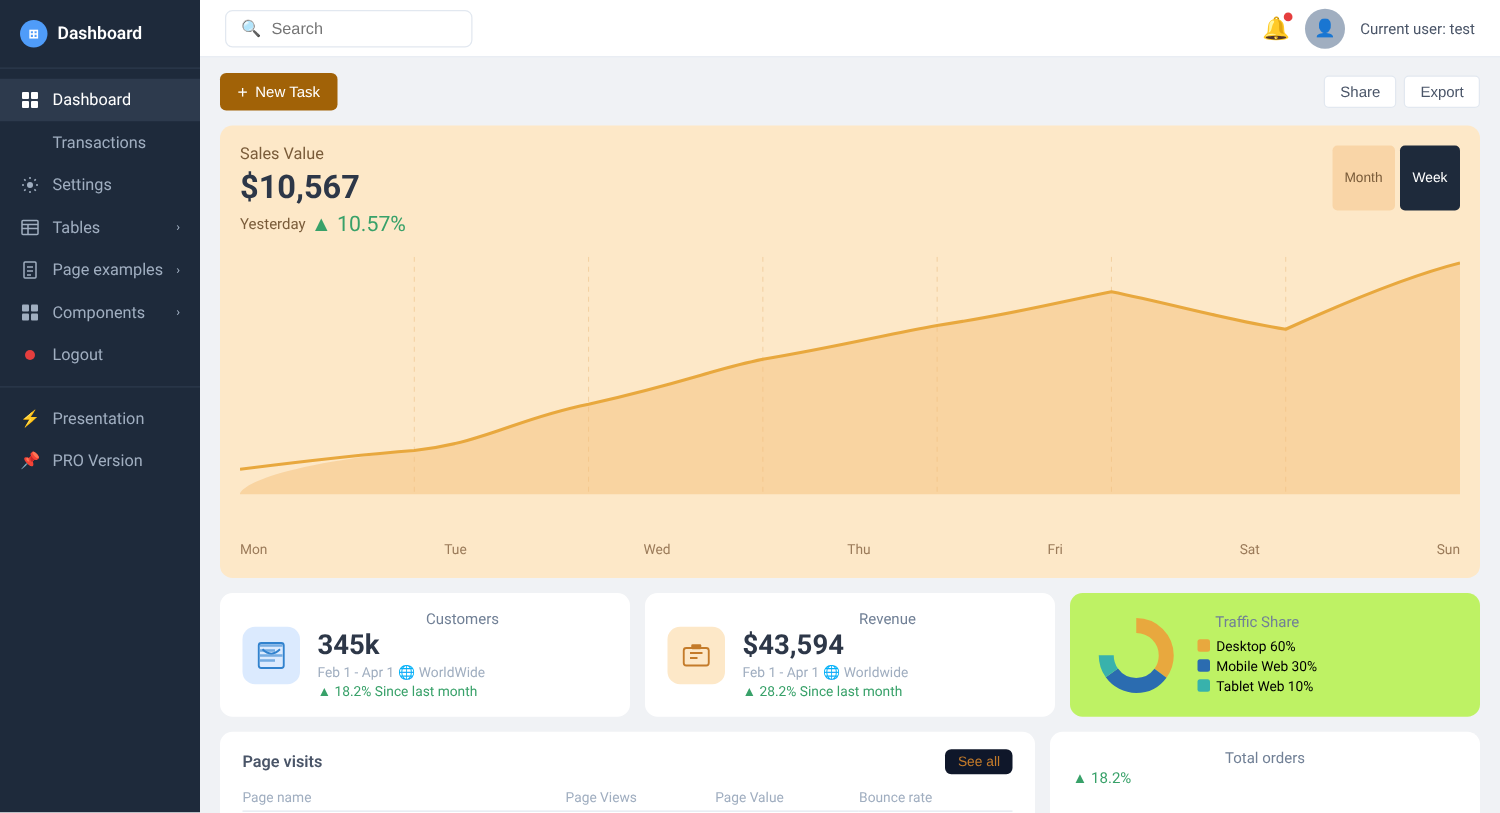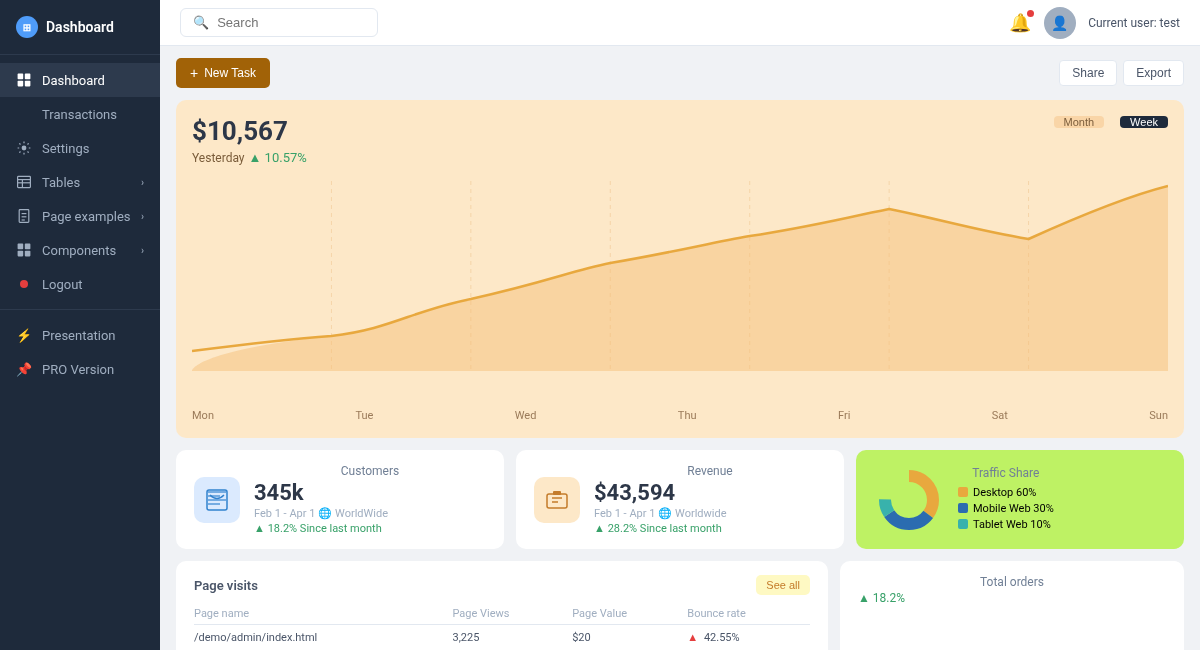--- a/index.html
+++ b/index.html
@@ -151,33 +151,32 @@
     .sales-card {
       background: #fde8c8;
       border-radius: 10px;
       padding: 16px;
       margin-bottom: 12px;
       position: relative;
     }
     .sales-label { font-size: 13px; color: #7a5c3a; margin-bottom: 4px; }
     .sales-value { font-size: 26px; font-weight: 700; color: #2d3748; margin-bottom: 4px; }
     .sales-yesterday { font-size: 12px; color: #7a5c3a; display: flex; align-items: center; gap: 4px; }
-    .sales-up { color: #38a169; font-size: 13px; }
+    .sales-up { color: #38a169; font-size: 17px; }
     .period-tabs {
       position: absolute;
       top: 16px; right: 16px;
       display: flex; gap: 4px;
     }
     .period-btn {
-      padding: 0 10px;
+      padding: 20px 10px;
       border-radius: 4px;
       font-size: 11px;
       cursor: pointer;
       border: none;
-      margin-left: 12px;
     }
     .period-btn.active { background: #1e2a3b; color: #fff; }
     .period-btn:not(.active) { background: #f9d5a7; color: #7a5c3a; }
 
     
     .chart-area {
       margin-top: 16px;
       position: relative;
     }
     .chart-svg { width: 100%; height: 220px; }
@@ -241,21 +240,21 @@
       border-radius: 10px;
       padding: 14px 18px;
       flex: 1;
     }
     .card-header-row {
       display: flex; align-items: center; justify-content: space-between;
       margin-bottom: 8px;
     }
     .card-title { font-size: 13px; font-weight: 600; color: #4a5568; }
     .btn-see-all {
-      background: #fef9c3;
+      background: #0f172a;
       color: #c47b2a;
       border: none;
       border-radius: 5px;
       padding: 4px 10px;
       font-size: 11px;
       cursor: pointer;
     }
     .visits-table { width: 100%; border-collapse: collapse; font-size: 11px; }
     .visits-table th {
       text-align: left;
@@ -397,20 +396,21 @@
 
     <div class="toolbar">
       <button class="btn-new-task">New Task</button>
       <div class="toolbar-right">
         <button class="btn-share">Share</button>
         <button class="btn-export">Export</button>
       </div>
     </div>
 
     <div class="sales-card">
+      <div class="sales-label">Sales Value</div>
       <div class="sales-value">$10,567</div>
       <div class="sales-yesterday">
         <span>Yesterday</span>
         <span class="sales-up">▲ <span>10.57%</span></span>
       </div>
       <div class="period-tabs">
         <button class="period-btn">Month</button>
         <button class="period-btn active">Week</button>
       </div>
 

